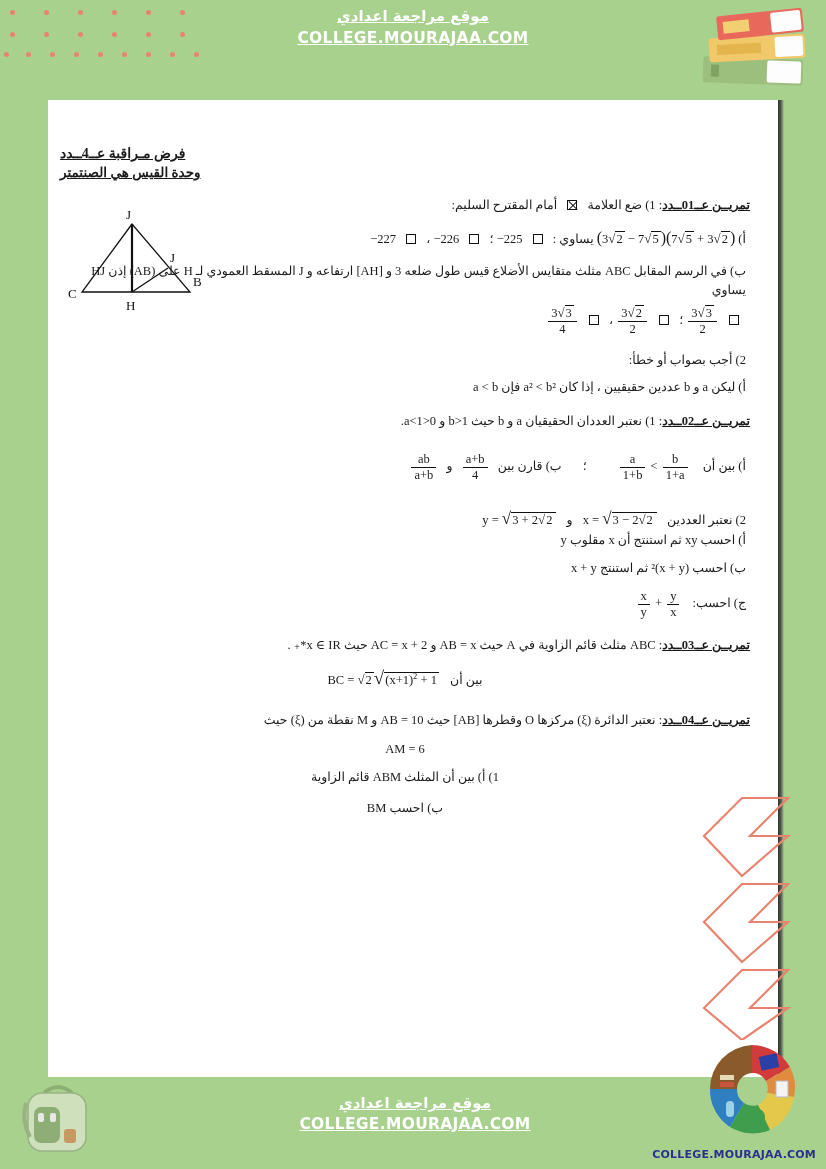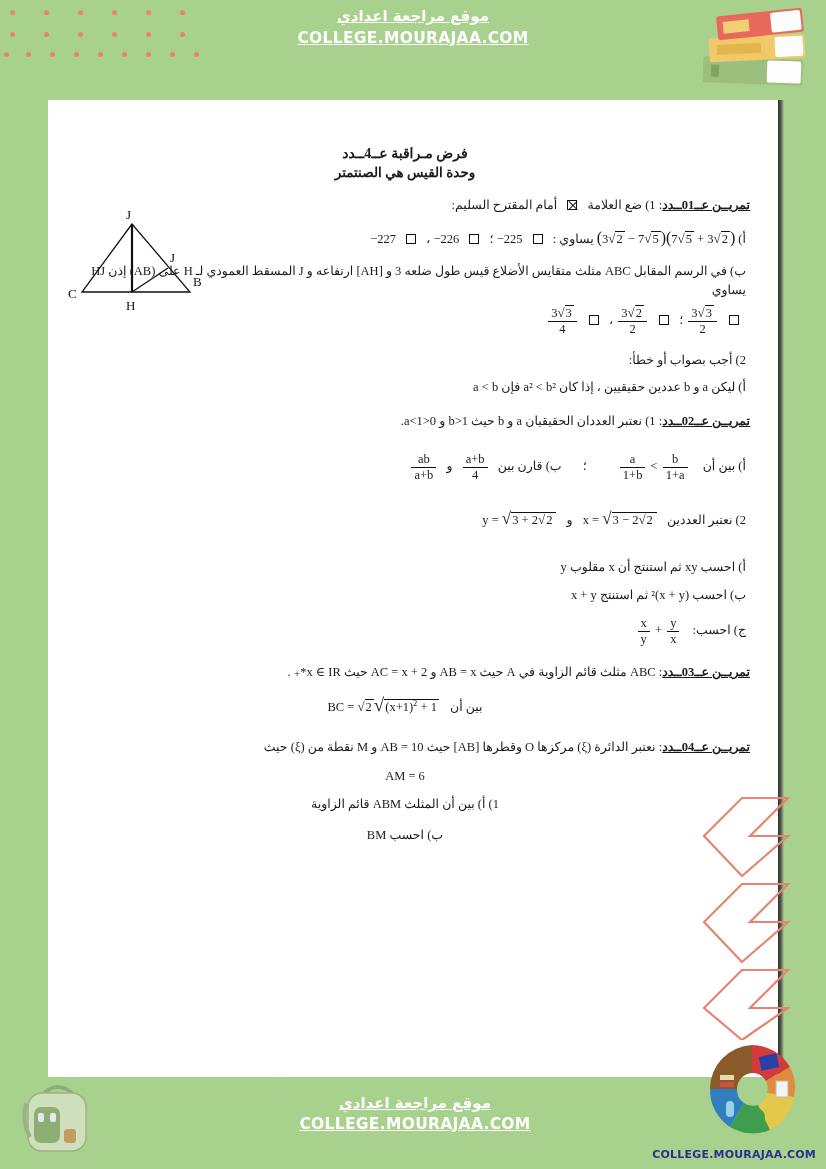--- a/index.html
+++ b/index.html
@@ -121,22 +121,22 @@
 
   
   .doc {
     position:absolute; left:60px; top:118px; width:690px; height:900px;
     direction:rtl;
     color:#1b1b1b;
     font-size:12.5px;
     line-height:1.5;
   }
   .title {
-    text-align:center; font-weight:700; font-size:14px;
-    margin:26px 0 0 0; line-height:19px;
+    text-align:left; font-weight:700; font-size:14px;
+    margin:26px 0 0 0; line-height:19px;text-decoration:underline;
   }
   .title .l2 { font-size:13.5px; }
 
   .line { margin-top:9px; position:relative; }
   .ex-head { font-weight:700; text-decoration:underline; }
   .ltr { direction:ltr; display:inline-block; unicode-bidi:isolate; }
   .chk {
     display:inline-block; width:10px; height:10px;
     border:1.4px solid #111; vertical-align:-1px; margin:0 7px;
   }
@@ -331,21 +331,21 @@
     <span>نعتبر العددين</span>
     <span class="ltr" style="margin:0 7px;">
       x = <span class="sqrt"><span class="rad" style="font-size:17px;">√</span><span class="body">3 − 2<span class="sqrt"><span class="rad">√</span><span class="body">2</span></span></span></span>
     </span>
     <span>و</span>
     <span class="ltr" style="margin:0 7px;font-family:Liberation Serif, serif;">
       y = <span class="sqrt"><span class="rad" style="font-size:17px;">√</span><span class="body">3 + 2<span class="sqrt"><span class="rad">√</span><span class="body">2</span></span></span></span>
     </span>
   </div>
 
-  <div class="line" style="margin-top:27px; padding-right:4px;">
+  <div class="line" style="margin-top:0; padding-right:4px;">
     <span>أ)</span>
     <span>احسب xy ثم استنتج أن x مقلوب y</span>
   </div>
   <div class="line" style="margin-top:9px; padding-right:4px;">
     <span>ب)</span>
     <span>احسب (x + y)² ثم استنتج x + y</span>
   </div>
   <div class="line" style="margin-top:11px; padding-right:4px;">
     <span>ج)</span>
     <span>احسب:</span>

